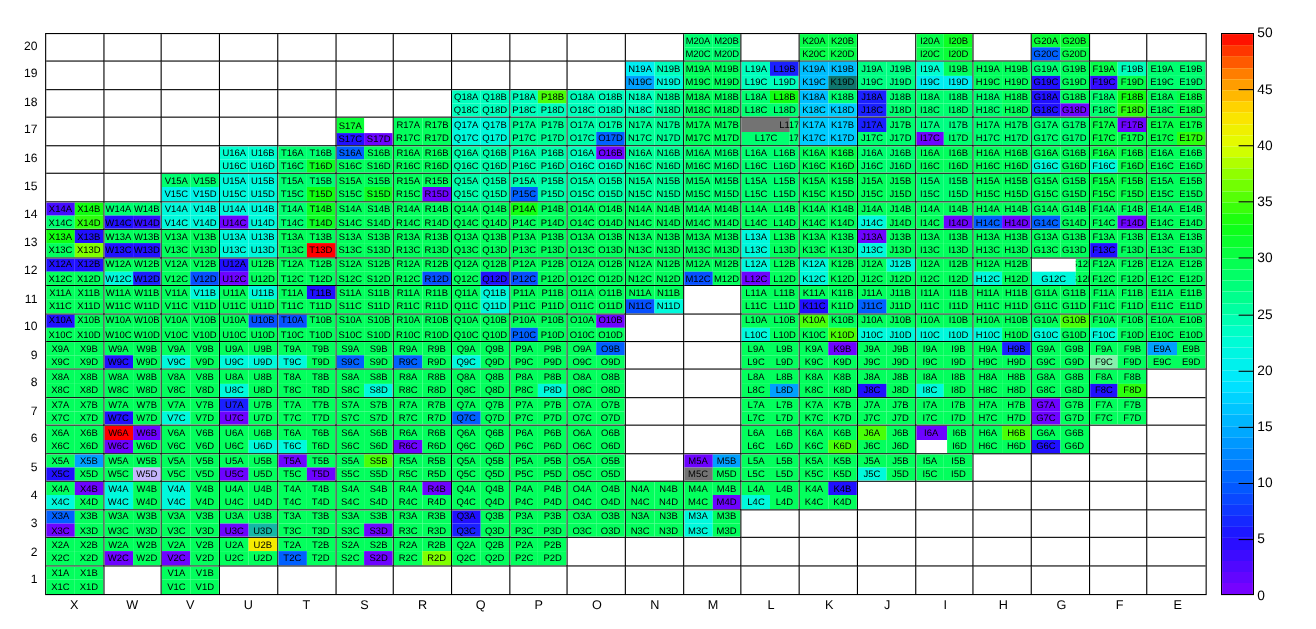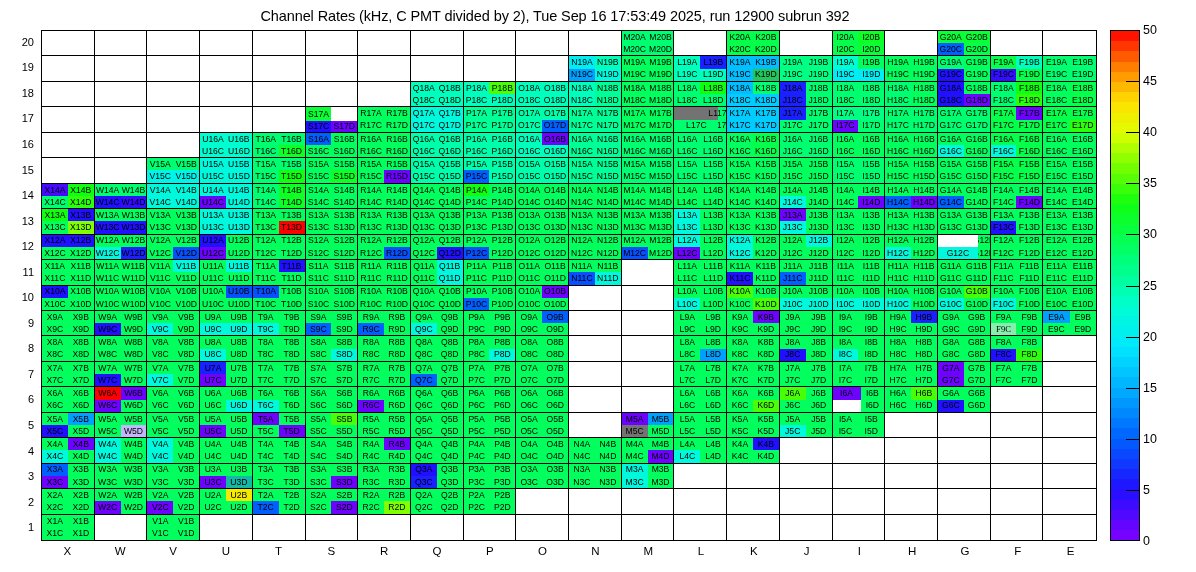--- a/index.html
+++ b/index.html
@@ -50,21 +50,20 @@
   #cbar div{flex:1 1 auto;}
   #cbarticks{position:absolute;left:1143px;top:30px;width:50px;height:511px;}
   .cblab{position:absolute;left:0;font-size:12.5px;color:#000;transform:translateY(-50%);}
   .cbtick{position:absolute;left:1126px;width:14px;height:1px;background:#000;}
 </style>
 </head>
 <body>
 
 <div id="root">
 
-  <div id="title">Channel Rates (kHz, C PMT divided by 2), Tue Sep 16 17:53:49 2025, run 12900 subrun 392</div>
 
   <div id="yaxis">
       <div class="ylab" style="top: 5.775px;">20</div>
       <div class="ylab" style="top: 31.325px;">19</div>
       <div class="ylab" style="top: 56.875px;">18</div>
       <div class="ylab" style="top: 82.425px;">17</div>
       <div class="ylab" style="top: 107.975px;">16</div>
       <div class="ylab" style="top: 133.525px;">15</div>
       <div class="ylab" style="top: 159.075px;">14</div>
       <div class="ylab" style="top: 184.625px;">13</div>
@@ -279,21 +278,21 @@
         <div class="cell">
           <div class="sub" style="background: rgb(0, 255, 189); color: rgb(0, 0, 0);">L19A</div>
           <div class="sub" style="background: rgb(26, 32, 255); color: rgb(0, 0, 0);">L19B</div>
           <div class="sub" style="background: rgb(0, 255, 189); color: rgb(0, 0, 0);">L19C</div>
           <div class="sub" style="background: rgb(0, 255, 189); color: rgb(0, 0, 0);">L19D</div>
         </div>
         <div class="cell">
           <div class="sub" style="background: rgb(0, 190, 255); color: rgb(0, 0, 0);">K19A</div>
           <div class="sub" style="background: rgb(0, 190, 255); color: rgb(0, 0, 0);">K19B</div>
           <div class="sub" style="background: rgb(0, 190, 255); color: rgb(0, 0, 0);">K19C</div>
-          <div class="sub" style="background: #22c55e; color: rgb(0, 0, 0);">K19D</div>
+          <div class="sub" style="background: #0f766e; color: rgb(0, 0, 0);">K19D</div>
         </div>
         <div class="cell">
           <div class="sub" style="background: rgb(0, 255, 131); color: rgb(0, 0, 0);">J19A</div>
           <div class="sub" style="background: rgb(0, 255, 131); color: rgb(0, 0, 0);">J19B</div>
           <div class="sub" style="background: rgb(0, 255, 131); color: rgb(0, 0, 0);">J19C</div>
           <div class="sub" style="background: rgb(0, 255, 131); color: rgb(0, 0, 0);">J19D</div>
         </div>
         <div class="cell">
           <div class="sub" style="background: rgb(0, 255, 208); color: rgb(0, 0, 0);">I19A</div>
           <div class="sub" style="background: rgb(3, 255, 93); color: rgb(0, 0, 0);">I19B</div>
@@ -1508,21 +1507,21 @@
         </div>
         <div class="cell">
           <div class="sub" style="background: rgb(3, 255, 93); color: rgb(0, 0, 0);">G9A</div>
           <div class="sub" style="background: rgb(3, 255, 93); color: rgb(0, 0, 0);">G9B</div>
           <div class="sub" style="background: rgb(3, 255, 93); color: rgb(0, 0, 0);">G9C</div>
           <div class="sub" style="background: rgb(3, 255, 93); color: rgb(0, 0, 0);">G9D</div>
         </div>
         <div class="cell">
           <div class="sub" style="background: rgb(3, 255, 93); color: rgb(0, 0, 0);">F9A</div>
           <div class="sub" style="background: rgb(3, 255, 93); color: rgb(0, 0, 0);">F9B</div>
-          <div class="sub" style="background: #86efac; color: rgb(0, 0, 0); font-family: Liberation Serif, serif;">F9C</div>
+          <div class="sub" style="background: #86efac; color: rgb(0, 0, 0);">F9C</div>
           <div class="sub" style="background: rgb(3, 255, 93); color: rgb(0, 0, 0);">F9D</div>
         </div>
         <div class="cell lastcol">
           <div class="sub" style="background: rgb(0, 160, 255); color: rgb(0, 0, 0);">E9A</div>
           <div class="sub" style="background: rgb(3, 255, 93); color: rgb(0, 0, 0);">E9B</div>
           <div class="sub" style="background: rgb(3, 255, 93); color: rgb(0, 0, 0);">E9C</div>
           <div class="sub" style="background: rgb(3, 255, 93); color: rgb(0, 0, 0);">E9D</div>
         </div>
         <div class="cell">
           <div class="sub" style="background: rgb(3, 255, 93); color: rgb(0, 0, 0);">X8A</div>

